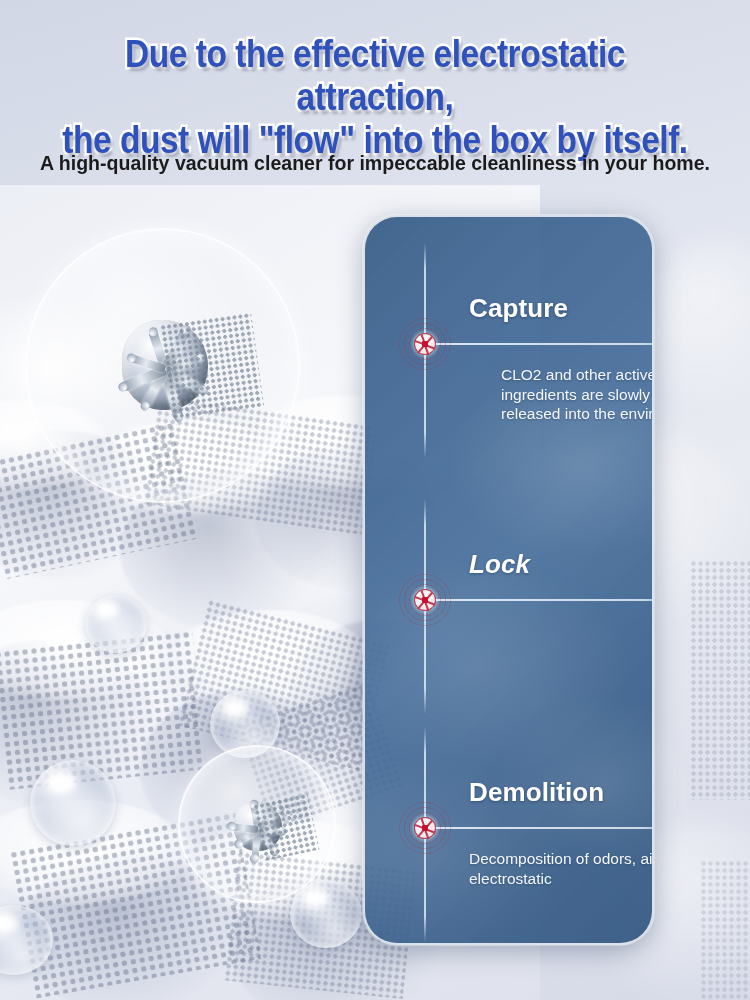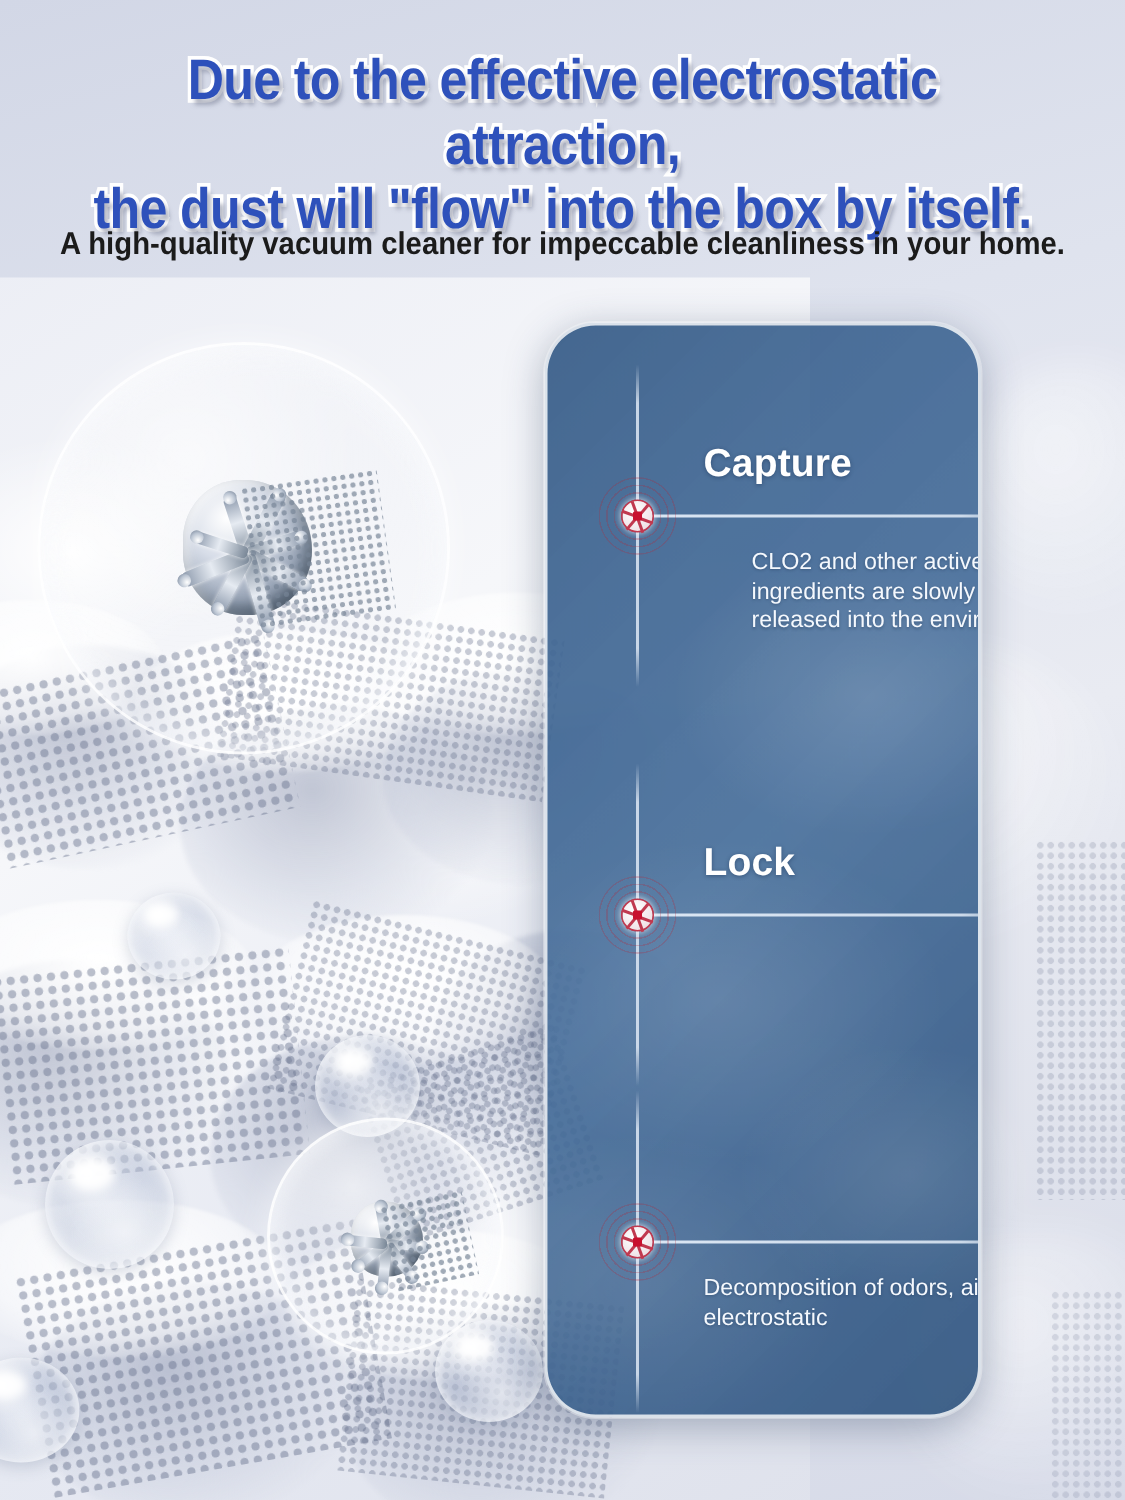--- a/index.html
+++ b/index.html
@@ -323,21 +323,21 @@
           <i style="transform:rotate(310deg);"></i>
         </div>
         <div class="dot"></div>
       </div>
       <div class="sec-title" style="top:76px;">Capture</div>
       <div class="sec-body" style="top:148px;margin-left:32px;">CLO2 and other active
 ingredients are slowly
 released into the environment.</div>
     </div>
 
-    <div class="section" style="top:272px; height:243px;">
+    <div class="section" style="top:262px; height:243px;font-style:italic;">
       <div class="vline" style="top:20px; height:215px;"></div>
       <div class="hline" style="top:120px;"></div>
       <div class="target" style="left:34px; top:95px;">
         <div class="halo"></div>
         <div class="ring"></div>
         <div class="spokes">
           <i style="transform:rotate(20deg);"></i>
           <i style="transform:rotate(70deg);"></i>
           <i style="transform:rotate(130deg);"></i>
           <i style="transform:rotate(200deg);"></i>
@@ -358,18 +358,19 @@
         <div class="spokes">
           <i style="transform:rotate(20deg);"></i>
           <i style="transform:rotate(70deg);"></i>
           <i style="transform:rotate(130deg);"></i>
           <i style="transform:rotate(200deg);"></i>
           <i style="transform:rotate(250deg);"></i>
           <i style="transform:rotate(310deg);"></i>
         </div>
         <div class="dot"></div>
       </div>
+      <div class="sec-title" style="top:70px;">Demolition</div>
       <div class="sec-body" style="top:142px;">Decomposition of odors, air
 electrostatic</div>
     </div>
 
   </div>
 </div>
 
 </body></html>

